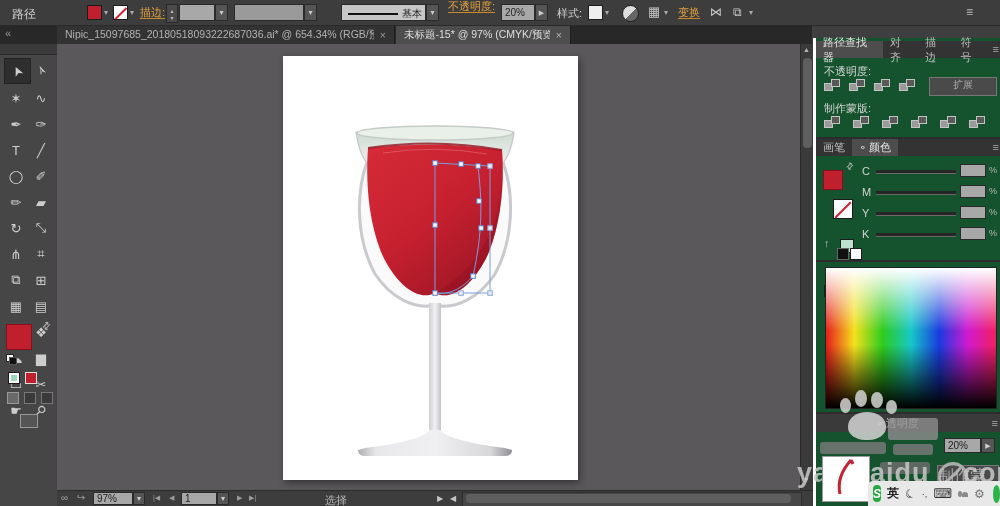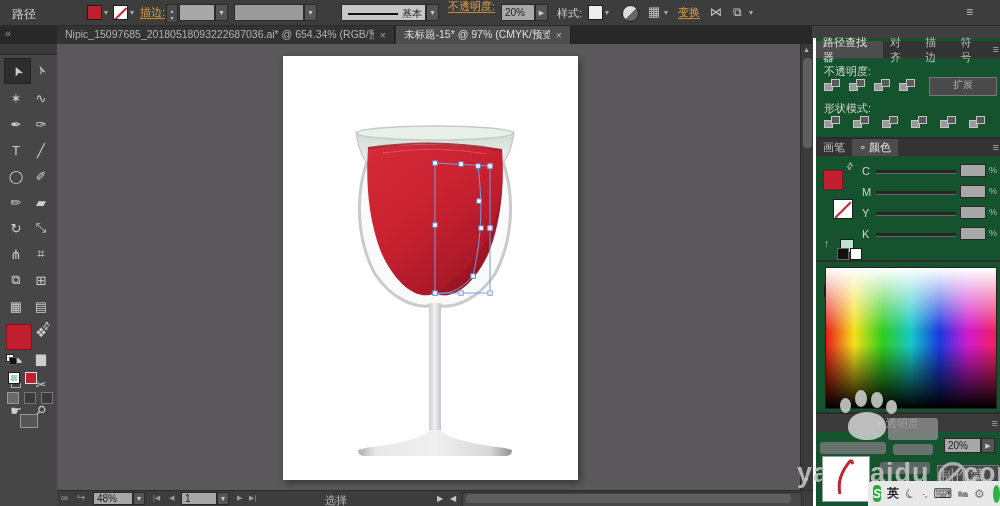--- a/index.html
+++ b/index.html
@@ -272,21 +272,21 @@
 <div class="abs" style="left:800px;top:44px;width:13px;height:446px;background:#3a3a3a;border-left:1px solid #2a2a2a">
   <span class="abs" style="left:2px;top:2px;font-size:7px;color:#b5b5b5">▲</span>
   <div class="abs" style="left:2px;top:14px;width:9px;height:90px;background:#5e5e5e;border-radius:4px"></div>
   <span class="abs" style="left:2px;top:432px;font-size:7px;color:#b5b5b5">▼</span>
 </div>
 
 <div class="abs bar" style="left:57px;top:490px;width:756px;height:16px;border-top:1px solid #2a2a2a">
   <span class="abs" style="left:4px;top:1px;color:#9a9a9a;font-size:10px">∞</span>
   <span class="abs" style="left:20px;top:1px;color:#9a9a9a;font-size:10px">↪</span>
   <div class="abs fld" style="left:36px;top:1px;width:40px;height:13px">
-      <span>48%</span>
+      <span>97%</span>
     </div>
   <div class="abs dd" style="left:76px;top:1px;width:12px;height:13px">
       <span>▾</span>
     </div>
   <span class="abs" style="left:96px;top:3px;font-size:7px;color:#9a9a9a">|◀</span>
   <span class="abs" style="left:112px;top:3px;font-size:7px;color:#9a9a9a">◀</span>
   <div class="abs fld" style="left:124px;top:1px;width:36px;height:13px">
       <span>1</span>
     </div>
   <div class="abs dd" style="left:160px;top:1px;width:12px;height:13px">
@@ -323,21 +323,21 @@
     <span class="abs" style="left:8px;top:23px;color:#d2d2d2">不透明度:</span>
     <div class="abs" style="left:8px;top:38px;display:flex;gap:9px">
       <span class="pfi"></span>
       <span class="pfi"></span>
       <span class="pfi"></span>
       <span class="pfi"></span>
     </div>
     <div class="abs pbtn" style="left:113px;top:36px;width:66px;height:17px">
         <span>扩展</span>
       </div>
-    <span class="abs" style="left:8px;top:60px;color:#d2d2d2">形状模式:</span>
+    <span class="abs" style="left:8px;top:60px;color:#d2d2d2">制作蒙版:</span>
     <div class="abs" style="left:8px;top:75px;display:flex;gap:13px">
       <span class="pfi"></span>
       <span class="pfi"></span>
       <span class="pfi"></span>
       <span class="pfi"></span>
       <span class="pfi"></span>
       <span class="pfi"></span>
     </div>
   </div>
 

